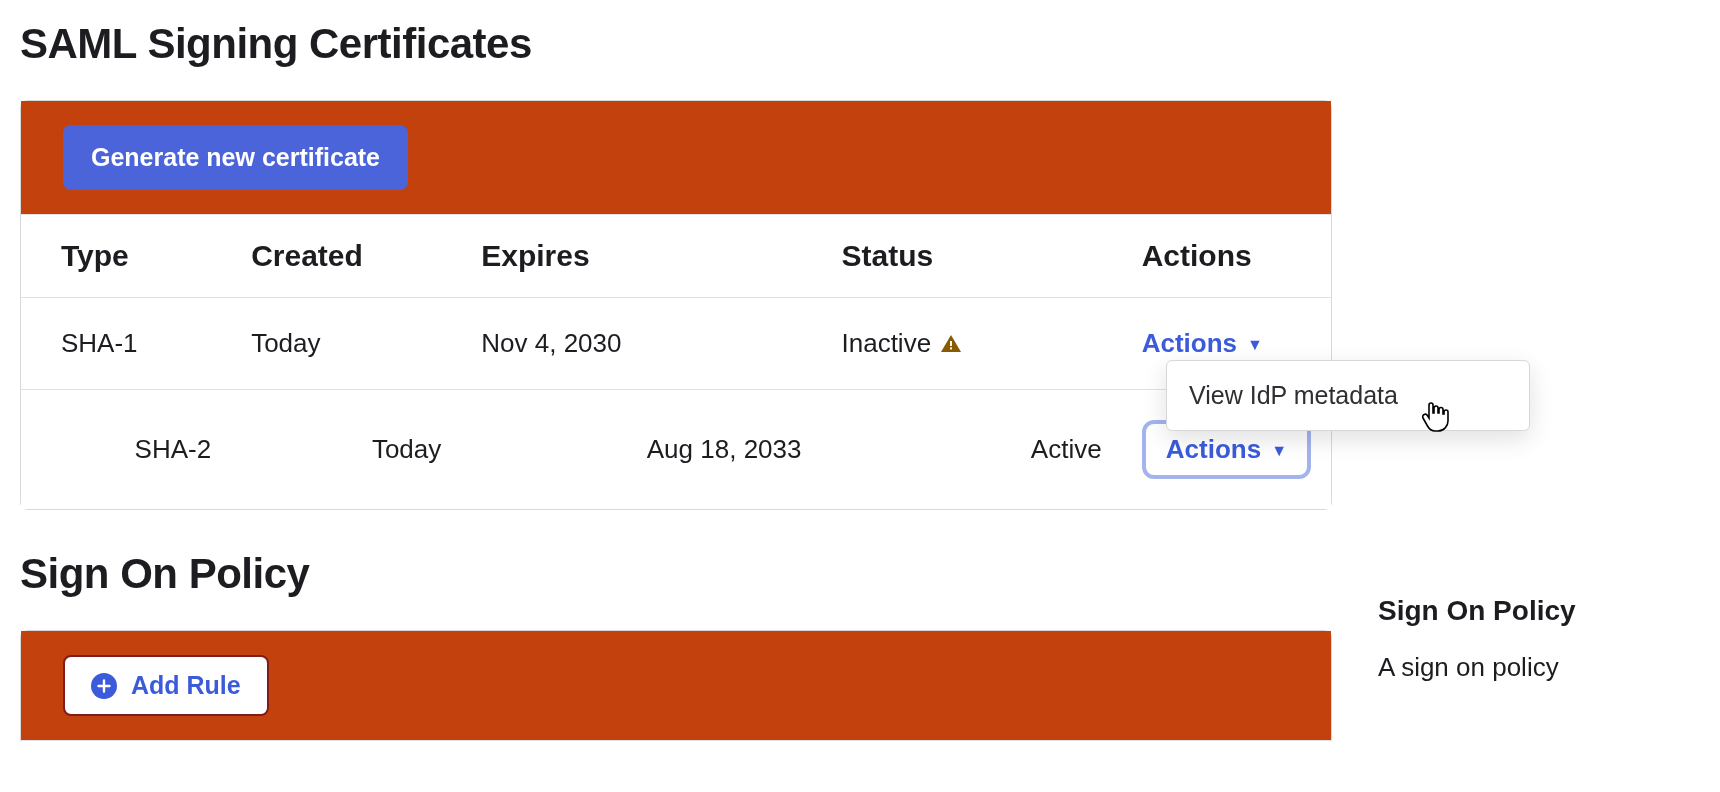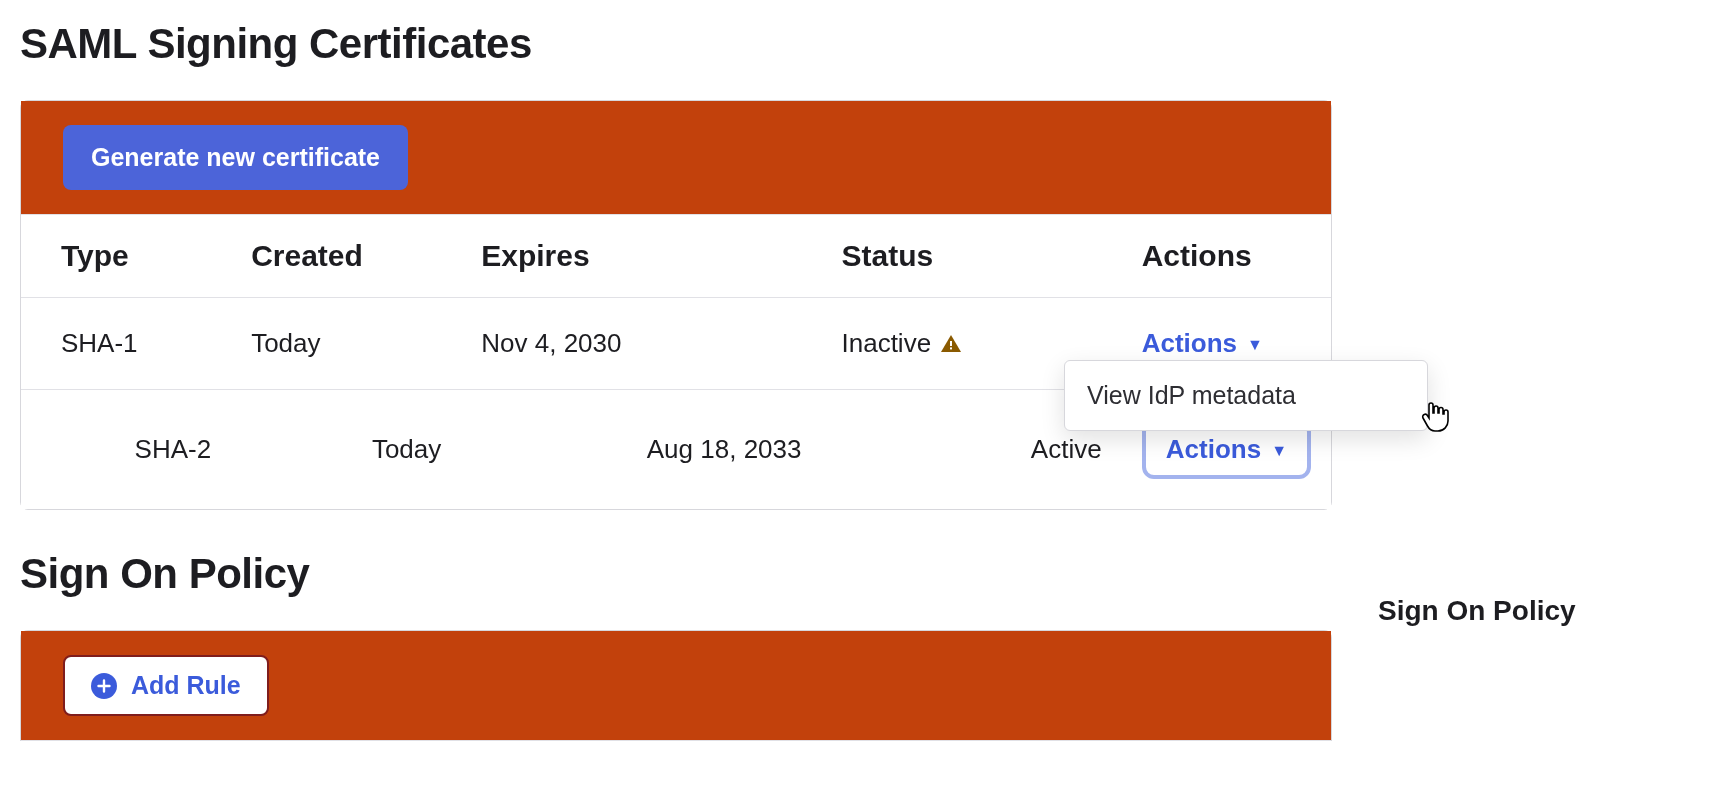--- a/index.html
+++ b/index.html
@@ -128,21 +128,21 @@
     }
     .caret-down {
       font-size: 16px;
       line-height: 1;
       position: relative;
       top: 1px;
     }
     .dropdown {
       position: absolute;
       top: 360px;
-      left: 1064px;
+      left: 1166px;
       width: 364px;
       background: #ffffff;
       border: 1px solid #d7d7dc;
       border-radius: 6px;
       box-shadow: 0 8px 24px rgba(0,0,0,0.12);
       z-index: 20;
     }
     .dropdown-item {
       padding: 20px 22px;
       font-size: 25px;
@@ -268,13 +268,14 @@
 </div>
 
 <div class="cursor-hand">
   <svg viewBox="0 0 30 34">
     <path fill="#ffffff" stroke="#000000" stroke-width="1.6" d="M11 3c1.2 0 2 .9 2 2v8h1V8c0-1.1.9-2 2-2s2 .9 2 2v5h1V9.5c0-1.1.9-2 2-2s2 .9 2 2V14h1v-2c0-1.1.9-2 2-2s2 .9 2 2v9c0 5-4 10-10 10h-3c-4 0-6-2.3-7.5-5L3 18c-.7-1.4-.2-3 1.2-3.6 1.2-.5 2.6 0 3.2 1.1L9 18V5c0-1.1.9-2 2-2z"></path>
   </svg>
 </div>
 
 <div class="sidebar-fragment">
   <div class="sidebar-title">Sign On Policy</div>
+  <div class="sidebar-text">A sign on policy</div>
 </div>
 
 </body></html>

